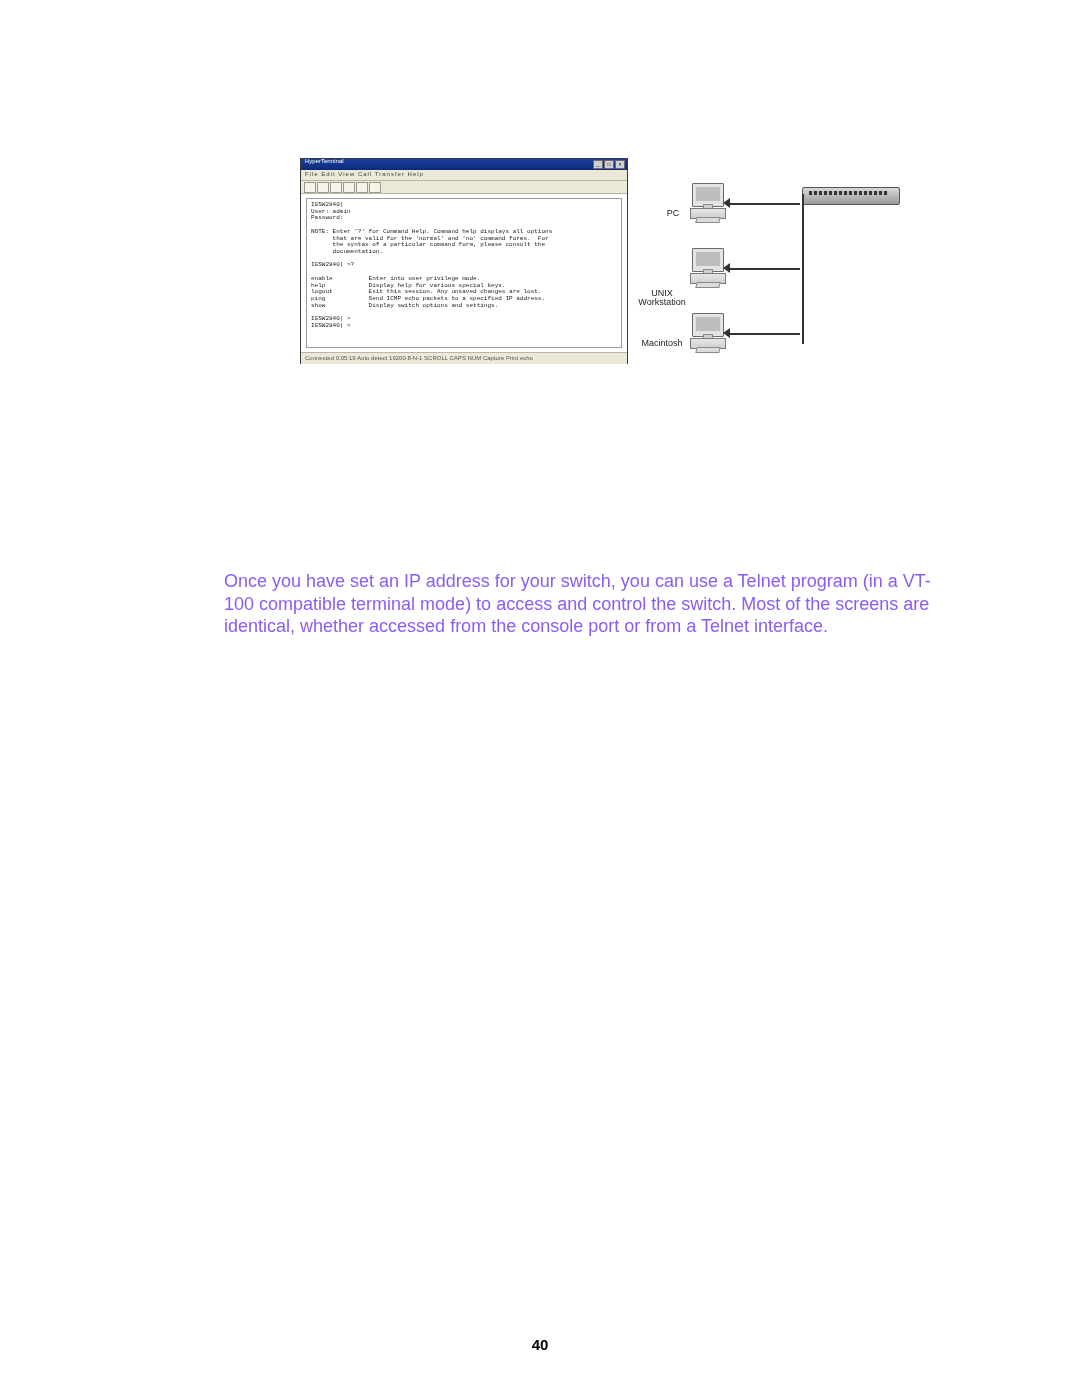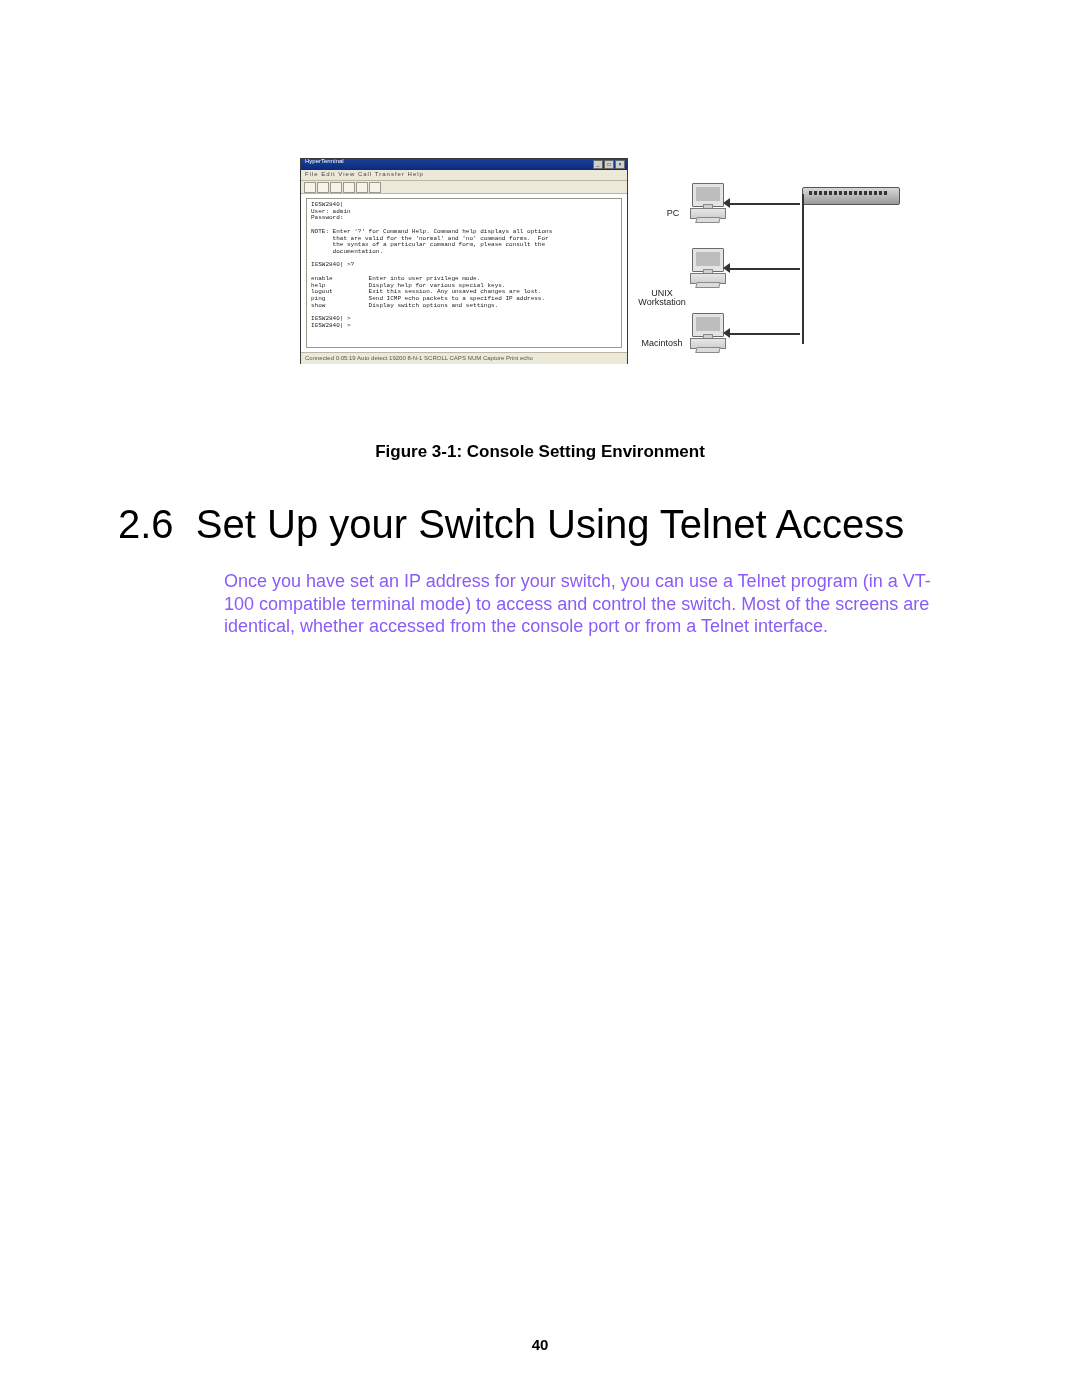--- a/index.html
+++ b/index.html
@@ -337,23 +337,18 @@
         <div class="monitor"></div>
           <div class="tower"></div>
           <div class="kbd"></div>
         <div class="branch"></div>
           <div class="arrow"></div>
       </div>
       <div class="label lbl-mac">Macintosh</div>
     </div>
   </div>
 
-  <div class="figure-caption">Figure 3-1: Console Setting Environment</div>
-
-  <div class="section-heading">
-    <span>2.6</span>
-    <span>&nbsp;</span><span>Set Up your Switch Using Telnet Access</span>
-  </div>
+
 
   <div class="body-para">Once you have set an IP address for your switch, you can use a Telnet program (in a VT-100 compatible terminal mode) to access and control the switch. Most of the screens are identical, whether accessed from the console port or from a Telnet interface.</div>
 
   <div class="page-number">40</div>
 </div>
 
 </body></html>

